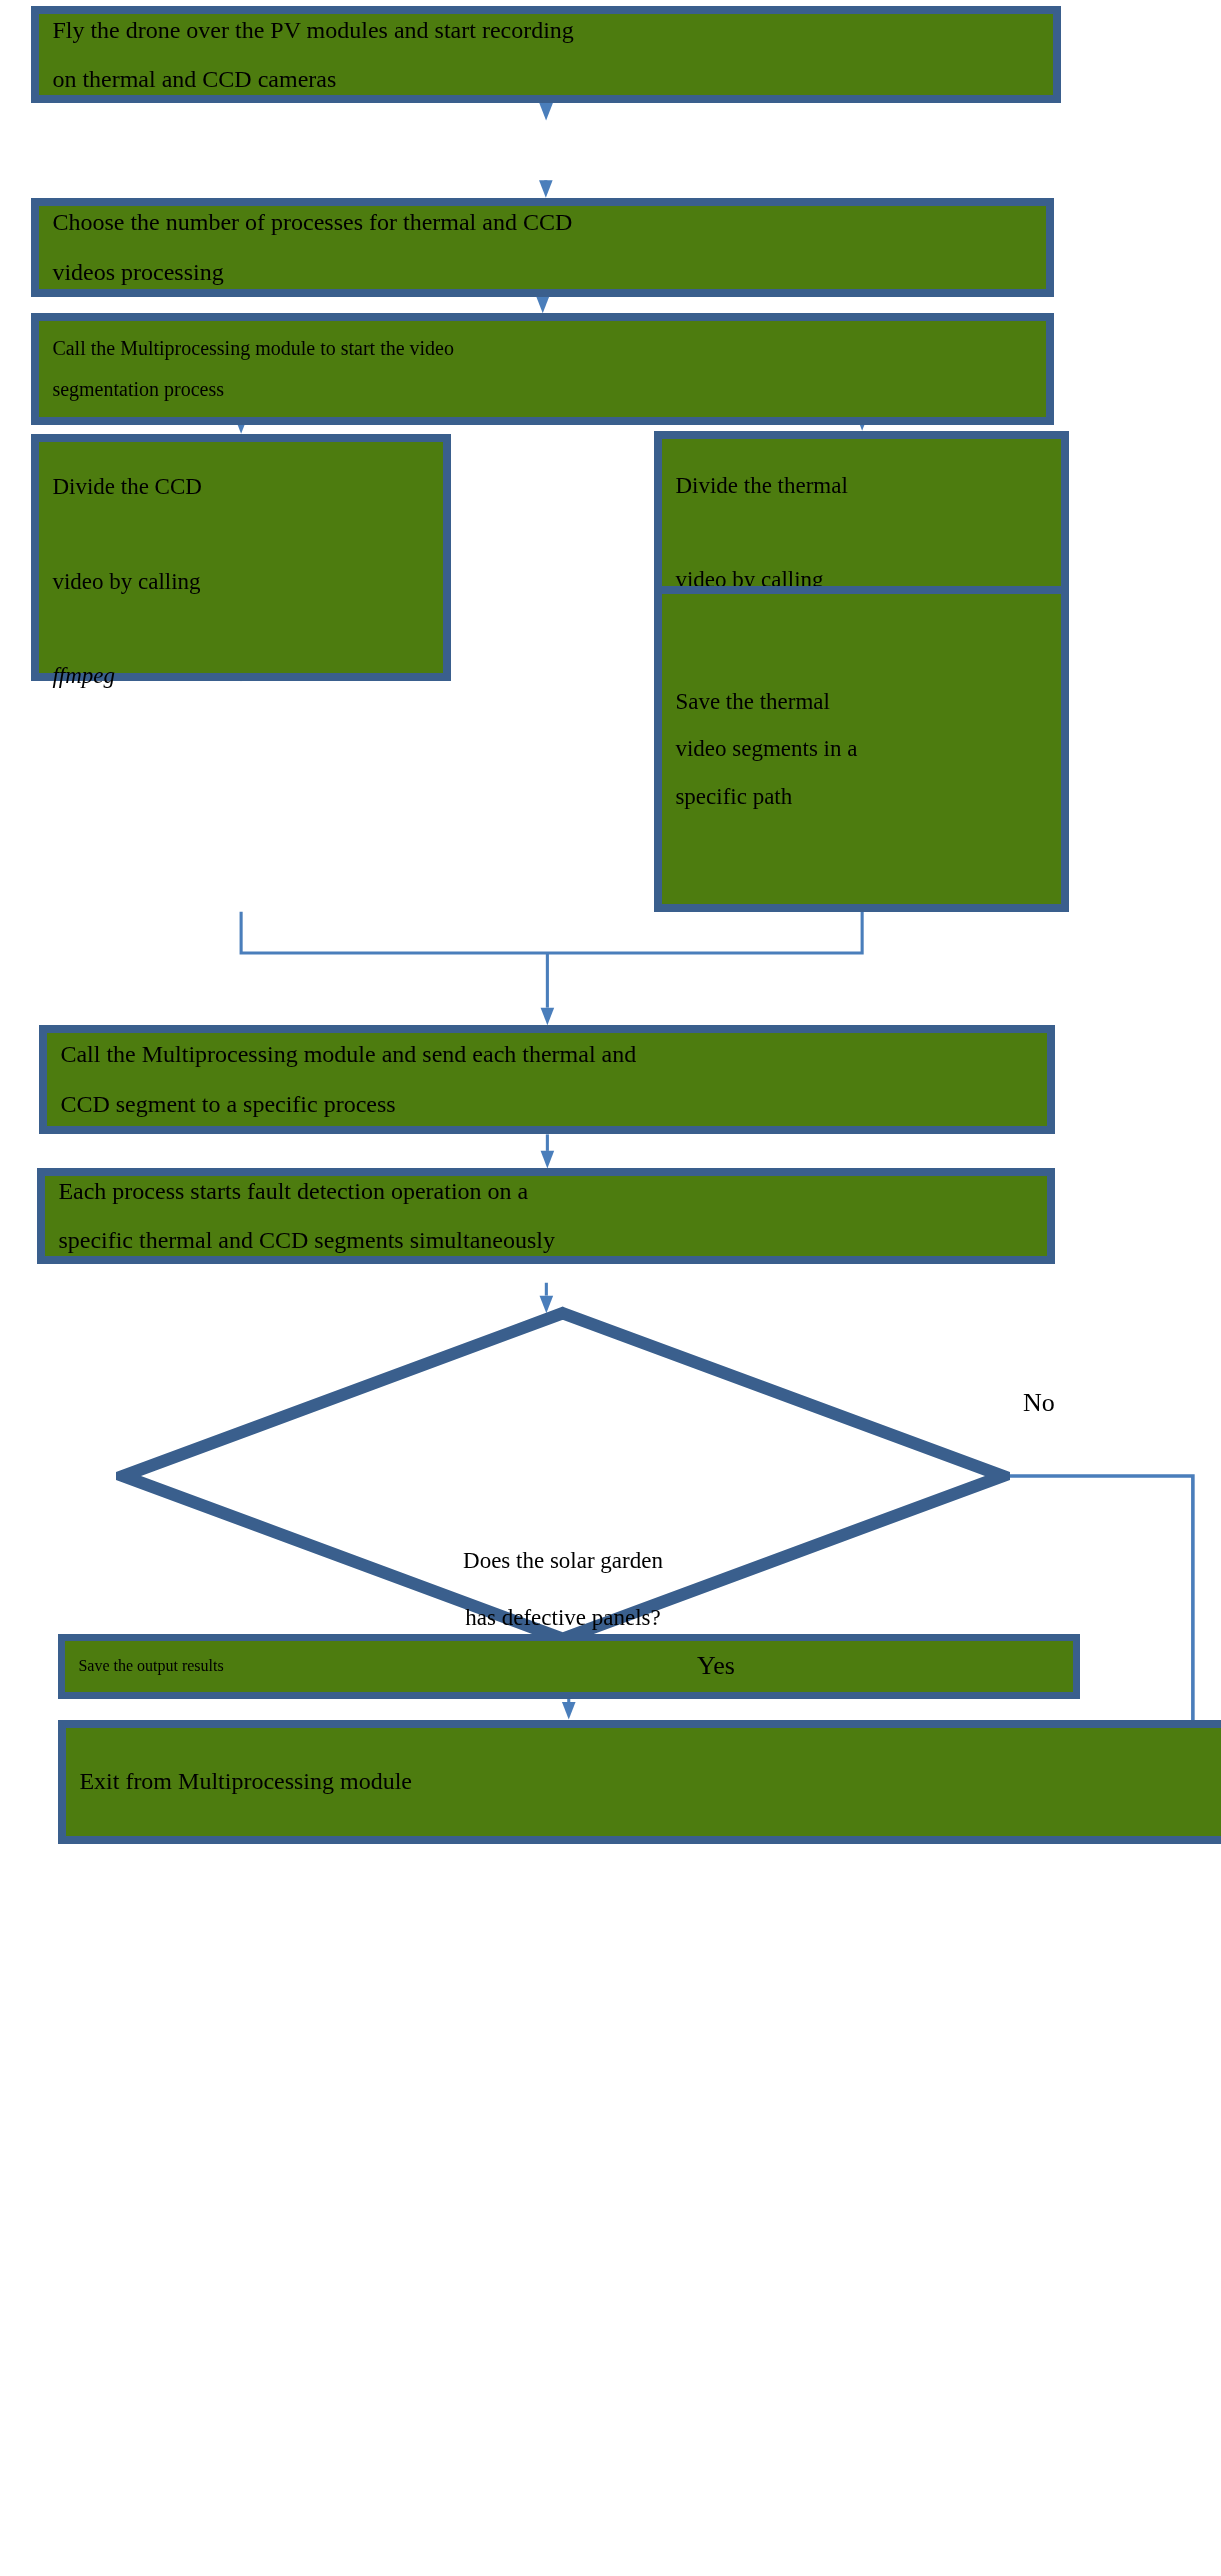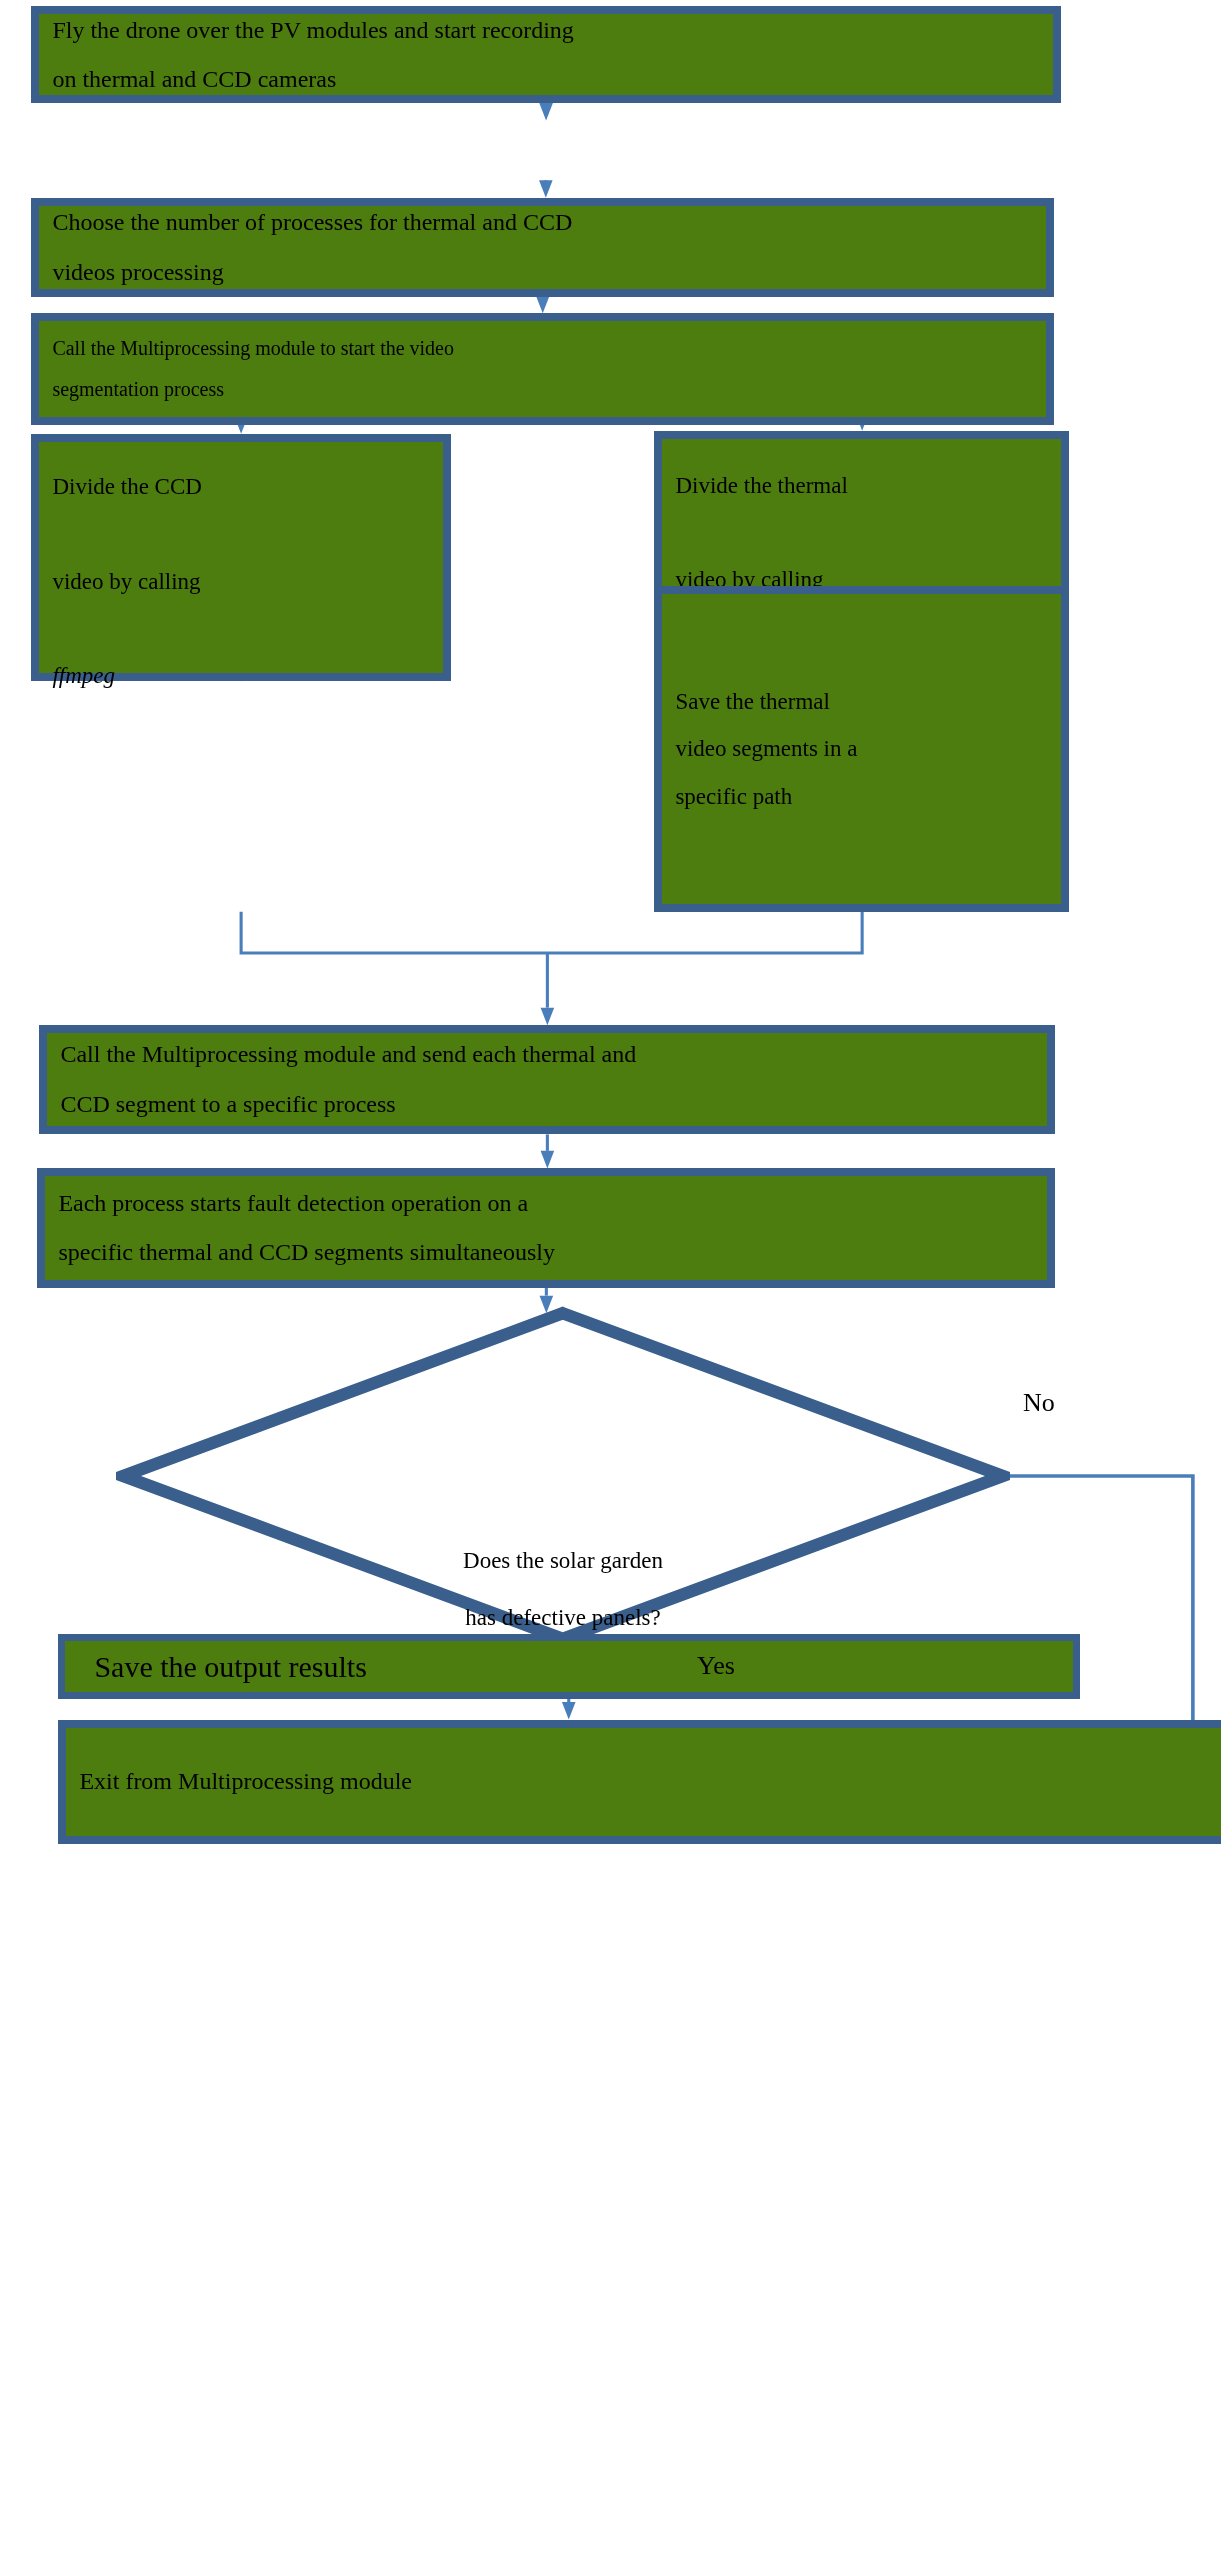--- a/index.html
+++ b/index.html
@@ -188,35 +188,35 @@
     <span class="label">Save the thermal
 video segments in a
 specific path</span>
   </div>
 
   <div class="node" id="n-call-multiprocessing-dispatch" style="left:39px; top:1025px; width:1016px; height:109px; font-size:24px;">
     <span class="label">Call the Multiprocessing module and send each thermal and
 CCD segment to a specific process</span>
   </div>
 
-  <div class="node" id="n-fault-detection" style="left:37px; top:1168px; width:1018px; height:120px; font-size:24px;">
+  <div class="node" id="n-fault-detection" style="left:37px; top:1168px; width:1018px; height:96px; font-size:24px;">
     <span class="label">Each process starts fault detection operation on a
 specific thermal and CCD segments simultaneously</span>
   </div>
 
   <div id="decision-node" style="left:116px; top:1306px; width:894px; height:340px; font-size:23px;">
     <svg class="diamond-svg" width="894" height="340" viewBox="0 0 1735 660" xmlns="http://www.w3.org/2000/svg">
       <polygon points="867,14 1721,330 867,646 14,330" fill="#FFFFFF" stroke="#3A5F8D" stroke-width="24" stroke-linejoin="miter"></polygon>
     </svg>
     <span class="label">Does the solar garden
 has defective panels?</span>
   </div>
 
 
-  <div class="node slim" id="n-save-output-results" style="left:58px; top:1634px; width:1022px; height:65px; font-size:30px;padding-left:16px;">
+  <div class="node slim" id="n-save-output-results" style="left:58px; top:1634px; width:1022px; height:65px; font-size:16px;">
     <span class="label">Save the output results</span>
   </div>
 
   <div class="node" id="n-exit-multiprocessing" style="left:58px; top:1720px; width:1172px; height:124px; font-size:24px;">
     <span class="label">Exit from Multiprocessing module</span>
   </div>
 
   <div class="edge-label" id="label-no" style="left: 1023px; top: 1388px; font-size: 26px;">
     <span>No</span>
   </div>

